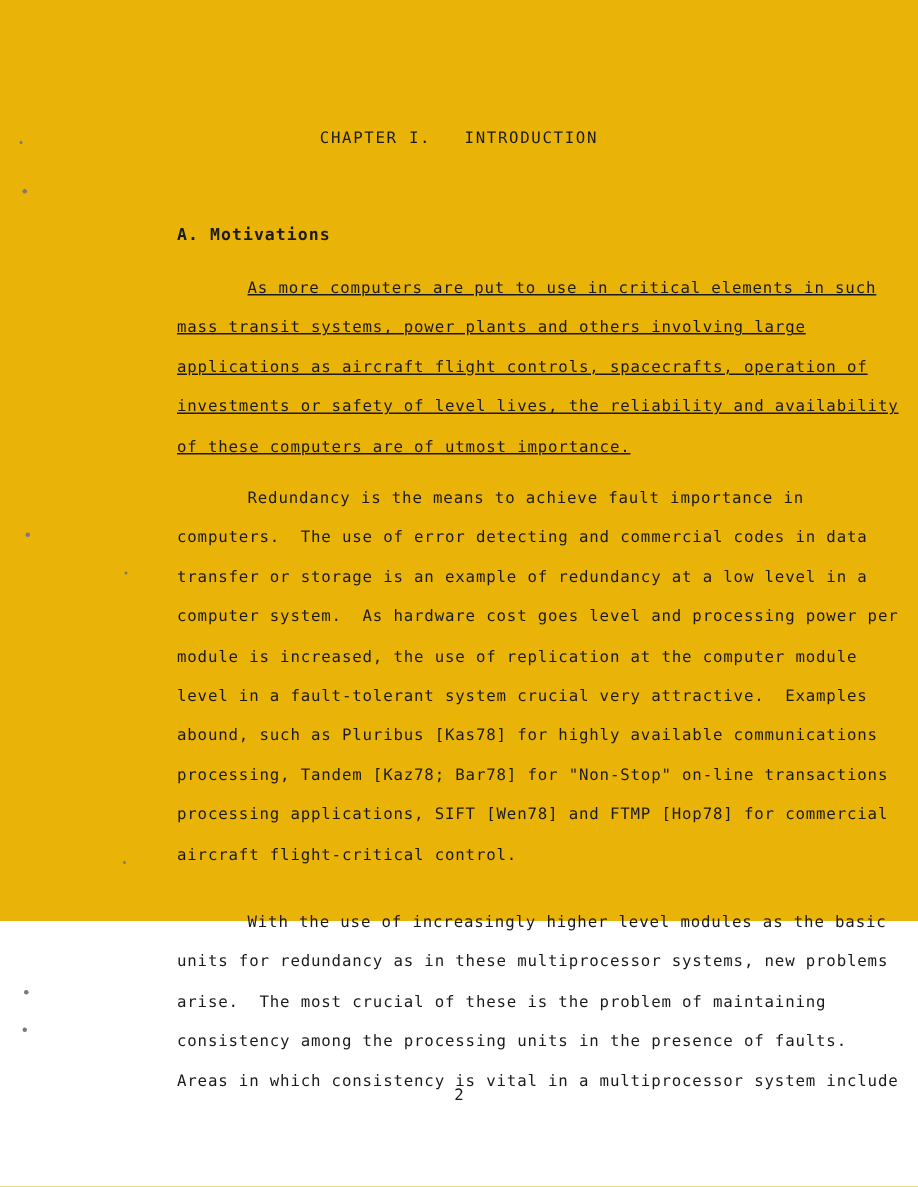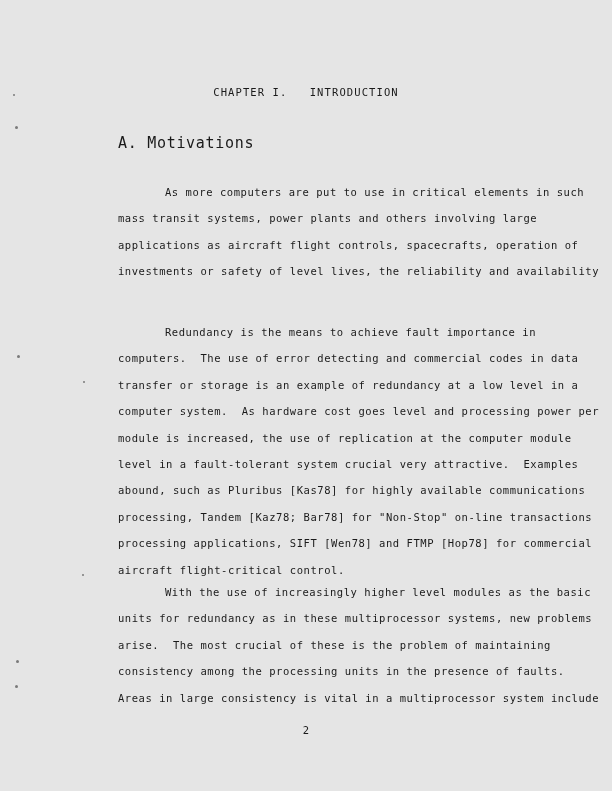--- a/index.html
+++ b/index.html
@@ -13,58 +13,59 @@
     font-family: "DejaVu Sans Mono", monospace;
     color: #1a1a1a;
     position: relative;
     overflow: hidden;
   }
   .page {
     position: absolute;
     top: 0;
     left: 0;
     width: 612px;
-    height: 791px;
-    background: #e5e5e5;
+    height: 614px;
+    background: #eab308;
   }
   .chapter-heading {
     position: absolute;
     top: 86px;
     left: 0;
     width: 612px;
     text-align: center;
     font-size: 10.5px;
     letter-spacing: 1.1px;
     white-space: pre;
   }
   .section-heading {
     position: absolute;
-    top: 134px;
+    top: 150px;
     left: 118px;
-    font-size: 15px;
+    font-size: 11px;
     letter-spacing: 0.7px;
     white-space: pre;
+    font-weight: bold;
   }
   .body-block {
     position: absolute;
     left: 118px;
     width: 430px;
     font-size: 10.5px;
     letter-spacing: 0.55px;
     line-height: 26.4px;
   }
   .body-block .line {
     white-space: pre;
   }
   .body-block .line.indent {
     padding-left: 47px;
   }
-  #para-1 { top: 179px; }
+  #para-1 { top: 179px; text-decoration: underline; }
   #para-2 { top: 319px; }
-  #para-3 { top: 579px; }
+  #para-3 { top: 602px; }
   .page-number {
     position: absolute;
     top: 724px;
     left: 0;
     width: 612px;
     text-align: center;
     font-size: 10.5px;
   }
   .speck {
     position: absolute;
@@ -87,38 +88,39 @@
 
   <div class="chapter-heading">CHAPTER I.   INTRODUCTION</div>
 
   <div class="section-heading">A. Motivations</div>
 
   <div class="body-block" id="para-1">
     <div class="line indent">As more computers are put to use in critical elements in such</div>
     <div class="line">mass transit systems, power plants and others involving large</div>
     <div class="line">applications as aircraft flight controls, spacecrafts, operation of</div>
     <div class="line">investments or safety of level lives, the reliability and availability</div>
+    <div class="line">of these computers are of utmost importance.</div>
   </div>
 
   <div class="body-block" id="para-2">
     <div class="line indent">Redundancy is the means to achieve fault importance in</div>
     <div class="line">computers.  The use of error detecting and commercial codes in data</div>
     <div class="line">transfer or storage is an example of redundancy at a low level in a</div>
     <div class="line">computer system.  As hardware cost goes level and processing power per</div>
     <div class="line">module is increased, the use of replication at the computer module</div>
     <div class="line">level in a fault-tolerant system crucial very attractive.  Examples</div>
     <div class="line">abound, such as Pluribus [Kas78] for highly available communications</div>
     <div class="line">processing, Tandem [Kaz78; Bar78] for "Non-Stop" on-line transactions</div>
     <div class="line">processing applications, SIFT [Wen78] and FTMP [Hop78] for commercial</div>
     <div class="line">aircraft flight-critical control.</div>
   </div>
 
   <div class="body-block" id="para-3">
     <div class="line indent">With the use of increasingly higher level modules as the basic</div>
     <div class="line">units for redundancy as in these multiprocessor systems, new problems</div>
     <div class="line">arise.  The most crucial of these is the problem of maintaining</div>
     <div class="line">consistency among the processing units in the presence of faults.</div>
-    <div class="line">Areas in large consistency is vital in a multiprocessor system include</div>
+    <div class="line">Areas in which consistency is vital in a multiprocessor system include</div>
   </div>
 
   <div class="page-number">2</div>
 
 </div>
 
 </body></html>

